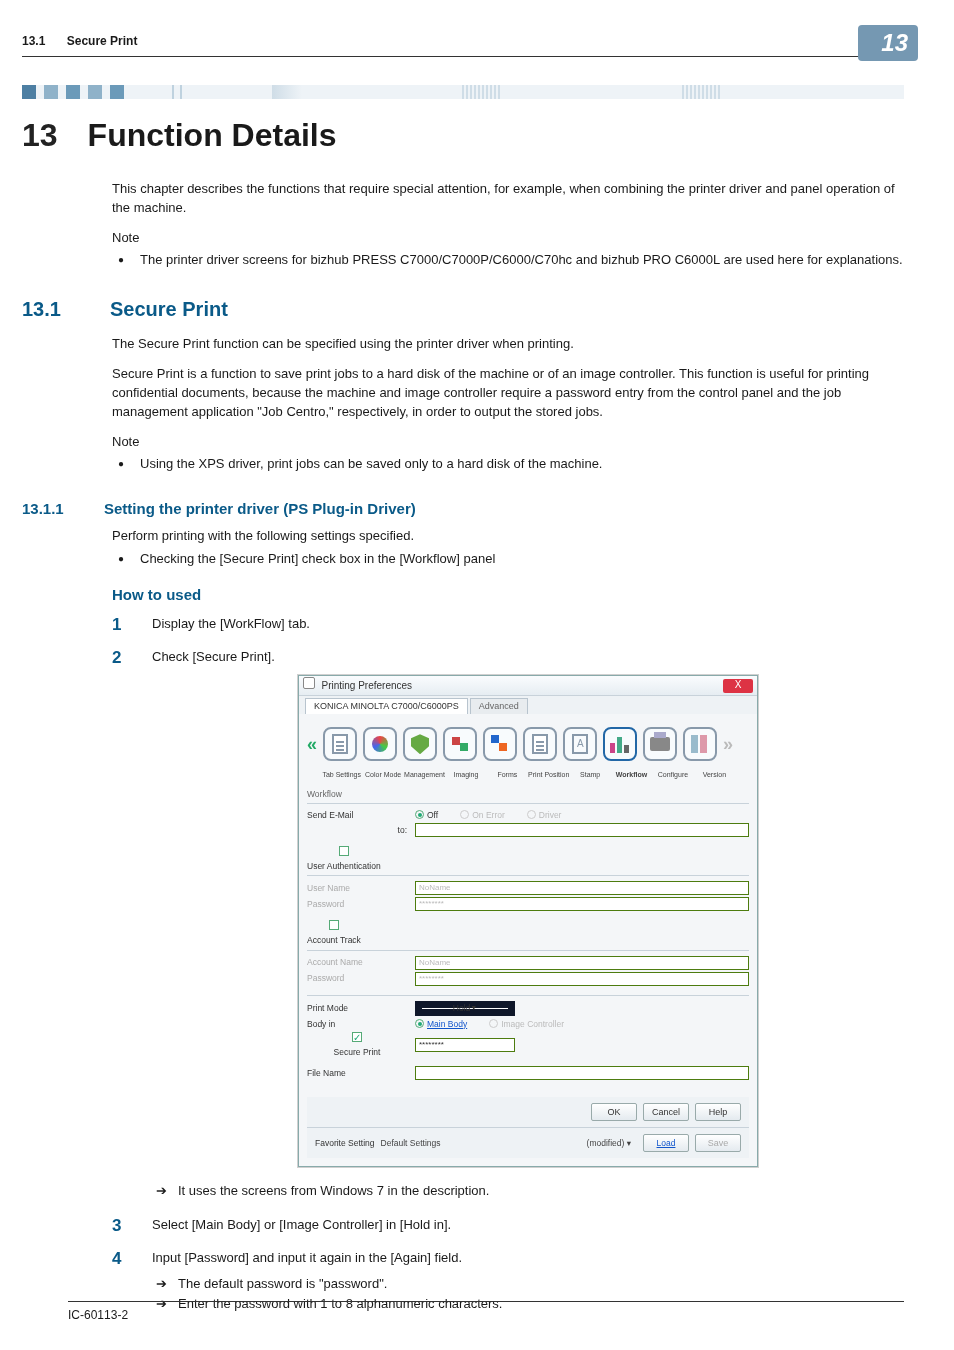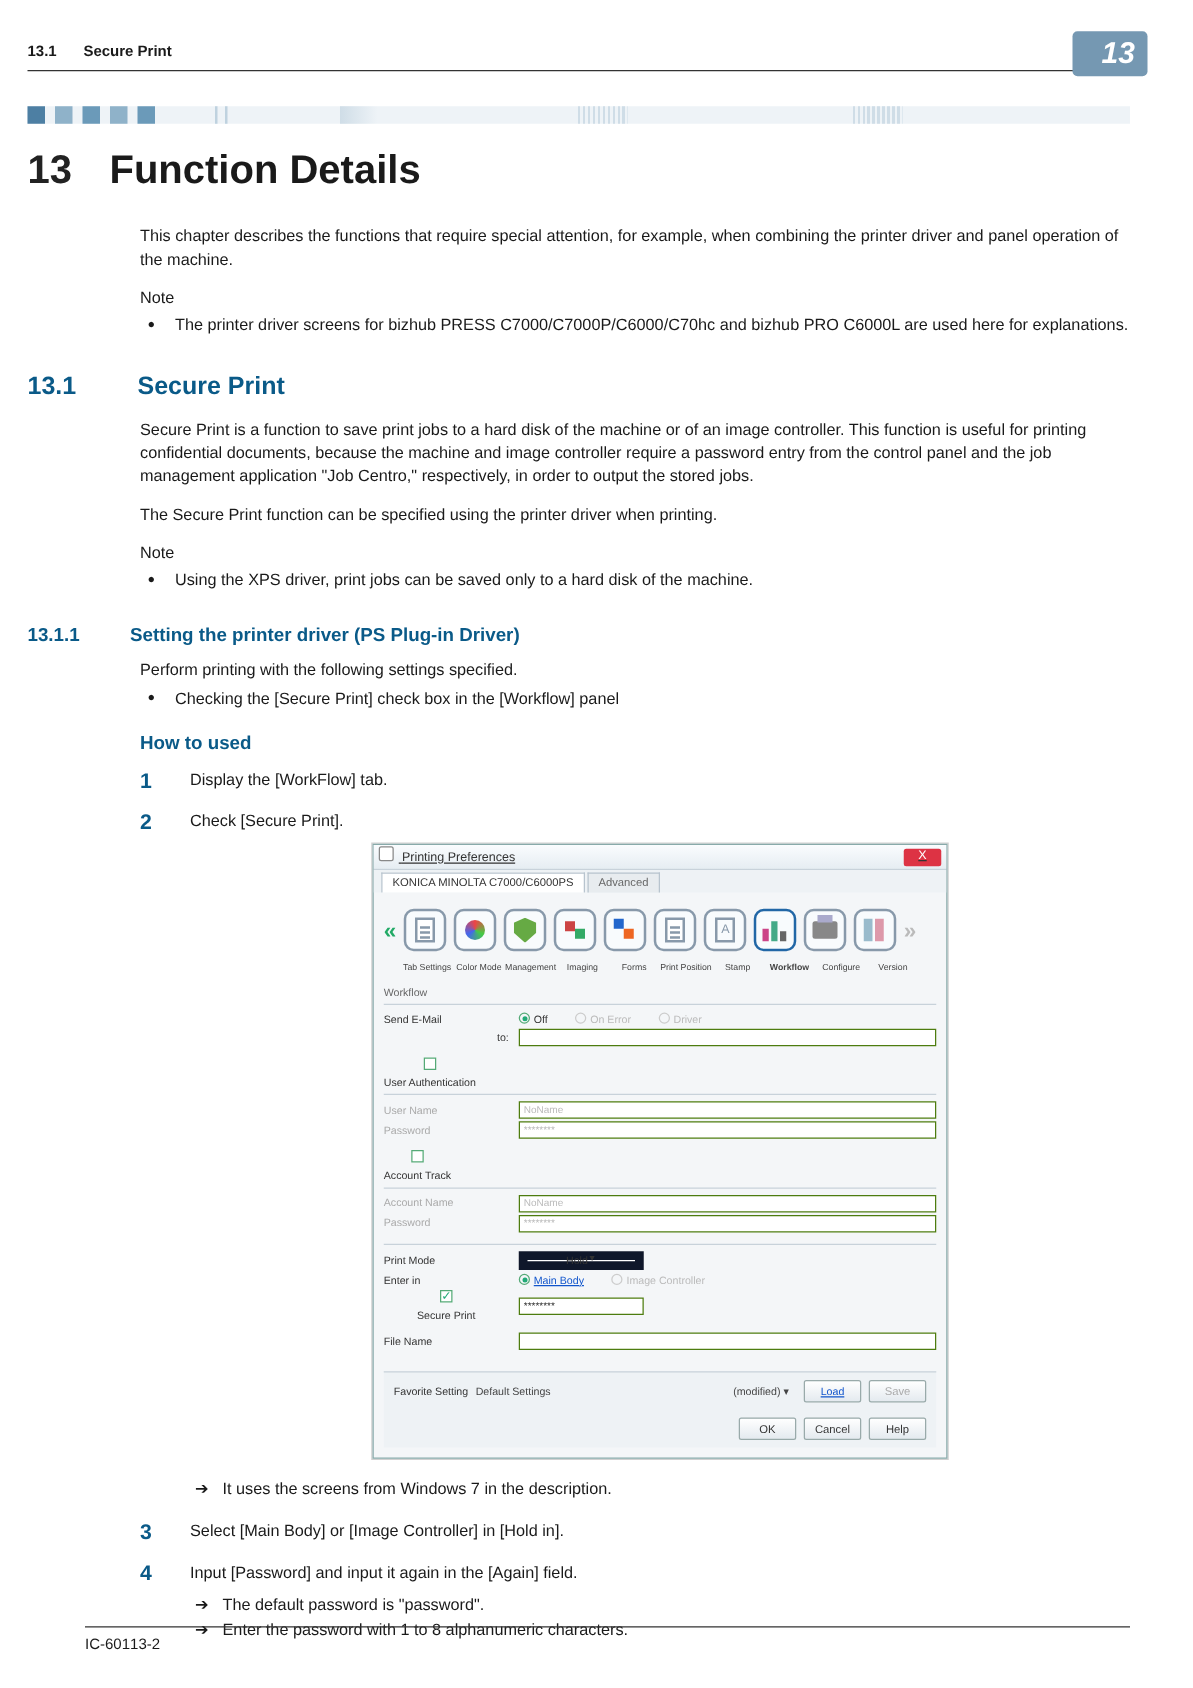--- a/index.html
+++ b/index.html
@@ -48,21 +48,21 @@
   ol.steps > li { position: relative; padding-left: 40px; margin: 0 0 14px 0; font-size: 13px; line-height: 1.45; }
   ol.steps > li::before { counter-increment: step; content: counter(step); position: absolute; left: 0; top: -2px; font-size: 17px; font-weight: bold; color: #0a5a88; }
 
   ul.arrows { list-style: none; padding: 0; margin: 6px 0 0 0; }
   ul.arrows li { font-size: 13px; line-height: 1.6; padding-left: 26px; position: relative; }
   ul.arrows li::before { content: "➔"; position: absolute; left: 4px; top: 0; font-size: 13px; }
 
   
   .dialog-wrap { margin: 8px 0 14px 0; display: flex; justify-content: center; }
   .dialog { width: 460px; border: 1px solid #8aa; background: #f4f6f8; font-size: 9px; color: #333; box-shadow: 0 0 0 1px #d0d0d0; }
-  .titlebar { height: 20px; background: linear-gradient(#fafcfe,#e6edf2); display: flex; align-items: center; justify-content: space-between; padding: 0 4px; border-bottom: 1px solid #c8d2da; text-decoration: underline; }
+  .titlebar { height: 20px; background: linear-gradient(#fafcfe,#e6edf2); display: flex; align-items: center; justify-content: space-between; padding: 0 4px; border-bottom: 1px solid #c8d2da; }
   .titlebar .tico { width: 12px; height: 12px; display: inline-block; border: 1px solid #888; border-radius: 2px; background:#fff; margin-right:4px; }
   .titlebar .tname { font-size: 10px; }
   .titlebar .closebtn { width: 30px; height: 14px; background:#d34; color:#fff; font-size:10px; display:flex; align-items:center; justify-content:center; border-radius:2px; }
   .tabstrip { height: 18px; display: flex; align-items: flex-end; padding-left: 6px; background:#eef2f5; }
   .tabstrip .tab { height: 16px; padding: 1px 8px; font-size:9px; border:1px solid #b8c4ce; border-bottom:none; background:#fff; margin-right:2px; }
   .tabstrip .tab.inactive { background:#e8ecef; color:#666; }
   .panel { padding: 6px 8px 8px 8px; }
 
   .iconrow { display:flex; align-items:center; gap:6px; height:48px; }
   .arrow-pg { font-size:18px; color:#2a6; font-weight:bold; }
@@ -162,22 +162,22 @@
     <ul class="bullets">
       <li>The printer driver screens for bizhub PRESS C7000/C7000P/C6000/C70hc and bizhub PRO C6000L are used here for explanations.</li>
     </ul>
   </div>
 
   <h2 class="sec">
     <span class="num">13.1</span>
     <span>Secure Print</span>
   </h2>
   <div class="body-in">
+    <p class="body">The Secure Print function can be specified using the printer driver when printing.</p>
     <p class="body">Secure Print is a function to save print jobs to a hard disk of the machine or of an image controller. This function is useful for printing confidential documents, because the machine and image controller require a password entry from the control panel and the job management application "Job Centro," respectively, in order to output the stored jobs.</p>
-    <p class="body">The Secure Print function can be specified using the printer driver when printing.</p>
     <p class="note">Note</p>
     <ul class="bullets">
       <li>Using the XPS driver, print jobs can be saved only to a hard disk of the machine.</li>
     </ul>
   </div>
 
   <h3 class="subsec">
     <span class="num">13.1.1</span>
     <span>Setting the printer driver (PS Plug-in Driver)</span>
   </h3>
@@ -330,21 +330,21 @@
               <div class="grp">
                 <div class="grp-line"></div>
                 <div class="row">
                   <div class="label">Print Mode</div>
                   <div class="select">
                       <span>Hold</span>
                       <span class="tri">▼</span>
                     </div>
                 </div>
                 <div class="row">
-                  <div class="label">Enter in</div>
+                  <div class="label">Body in</div>
                   <label class="radio">
                       <span class="dot on"></span>
                       <span class="link">Main Body</span>
                     </label>
                   <label class="radio dim">
                       <span class="dot"></span>
                       <span>Image Controller</span>
                     </label>
                 </div>
                 <div class="row">
@@ -355,42 +355,42 @@
                   <div class="input" style="flex:0 0 100px;">********</div>
                 </div>
                 <div class="row" style="margin-top:6px;">
                   <div class="label">File Name</div>
                   <div class="input"></div>
                 </div>
               </div>
 
               <div style="height:16px;"></div>
 
+              <div class="btnrow" style="border-top:none;">
+                <span style="flex:1"></span>
+                <div class="btn">
+                    <span>OK</span>
+                  </div>
+                <div class="btn">
+                    <span>Cancel</span>
+                  </div>
+                <div class="btn">
+                    <span>Help</span>
+                  </div>
+              </div>
               <div class="btnrow">
                 <span class="lbl">Favorite Setting</span>
                 <span class="fav">Default Settings</span>
                 <span style="flex:1"></span>
                 <span class="mod">(modified)  ▾</span>
                 <div class="btn">
                     <span class="link">Load</span>
                   </div>
                 <div class="btn dim">
                     <span>Save</span>
-                  </div>
-              </div>
-              <div class="btnrow" style="border-top:none;">
-                <span style="flex:1"></span>
-                <div class="btn">
-                    <span>OK</span>
-                  </div>
-                <div class="btn">
-                    <span>Cancel</span>
-                  </div>
-                <div class="btn">
-                    <span>Help</span>
                   </div>
               </div>
 
             </div>
           </div>
         </div>
 
         <ul class="arrows">
           <li>It uses the screens from Windows 7 in the description.</li>
         </ul>

